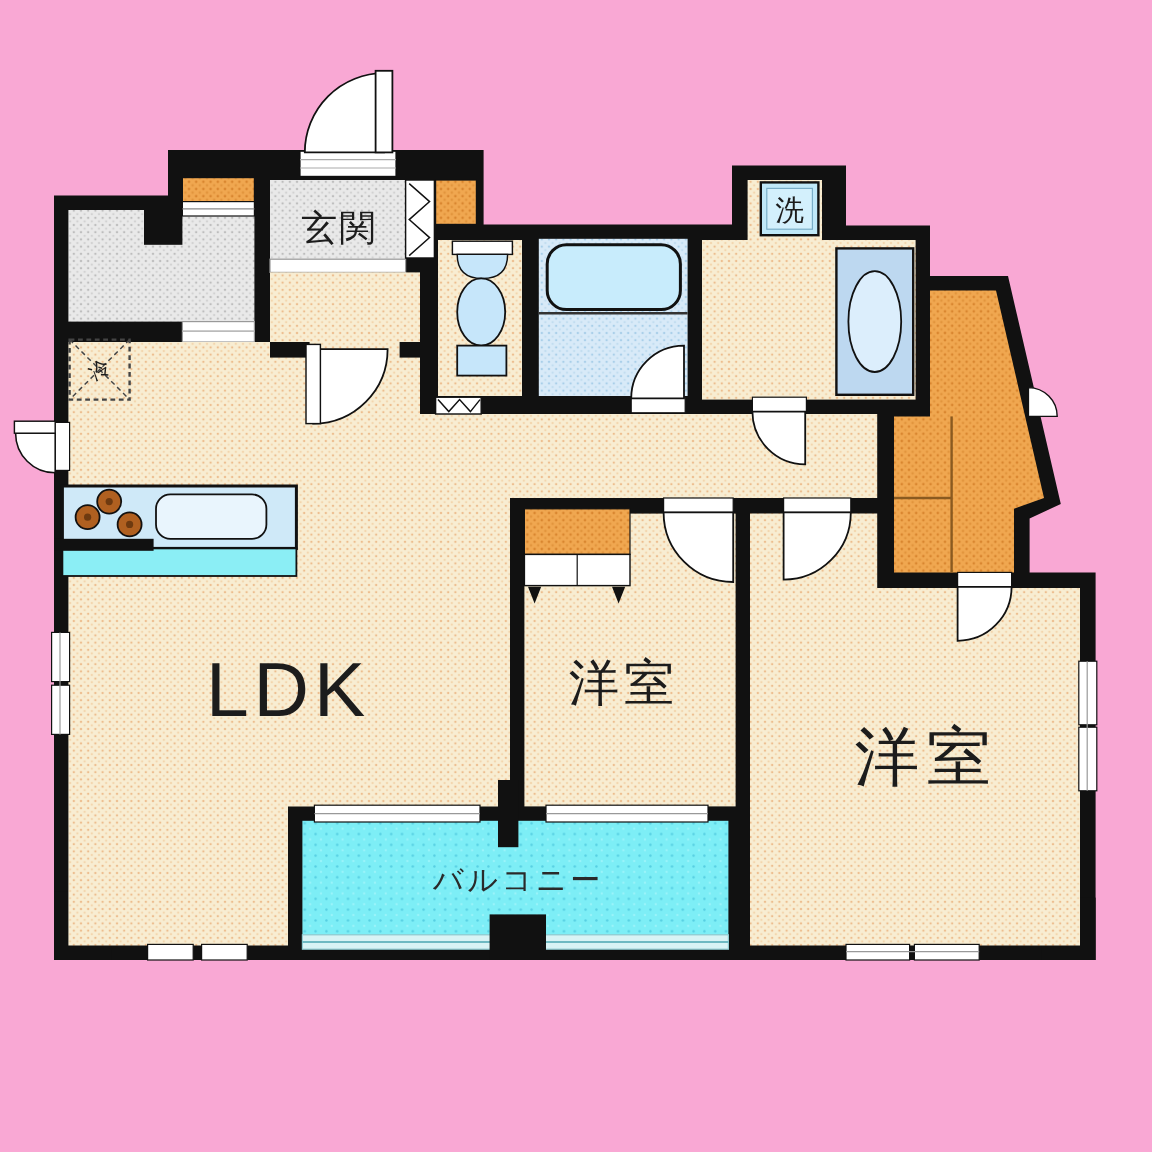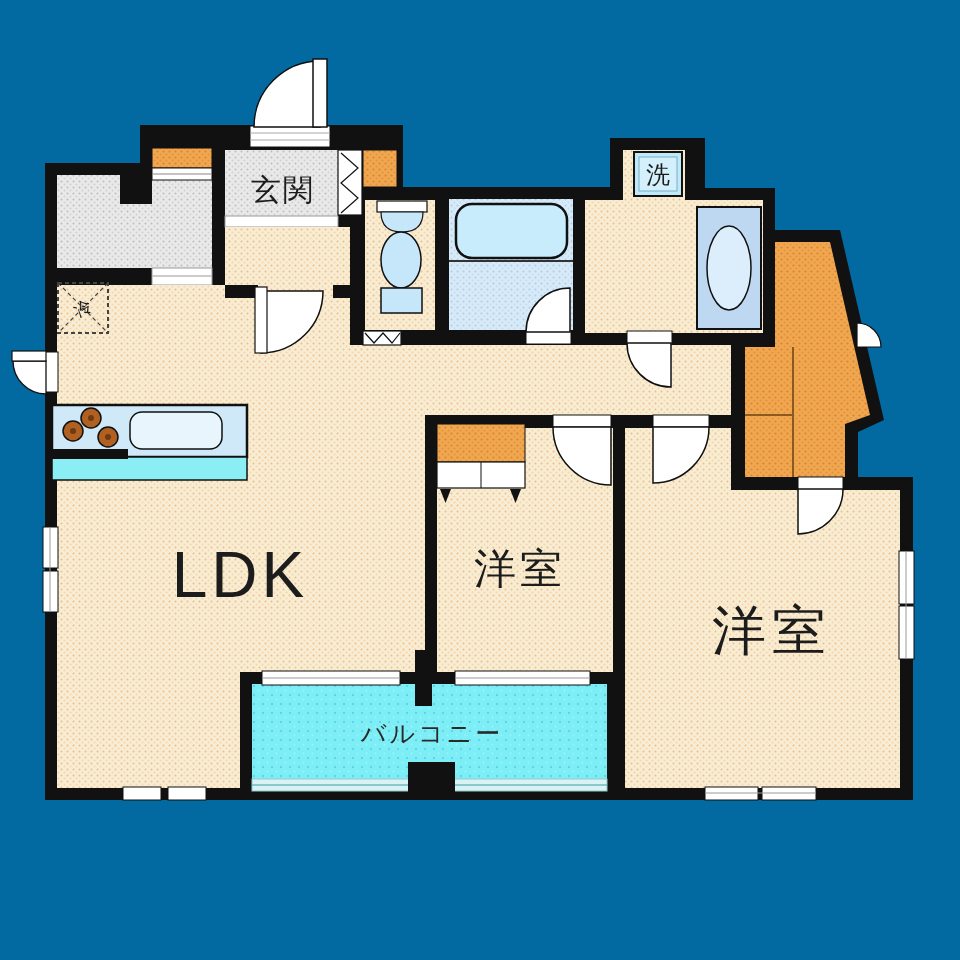--- a/index.html
+++ b/index.html
@@ -1,16 +1,16 @@
 <!DOCTYPE html>
 <html><head>
 <meta charset="utf-8">
 <style>
   html,body{margin:0;padding:0;background:#ffffff;}
-  .stage{width:960px;height:960px;position:relative;background:#0369a1;}
+  .stage{width:960px;height:960px;position:relative;background:#f9a8d4;}
   svg{display:block;}
   text{font-family:"Liberation Sans","DejaVu Sans",sans-serif;fill:#1c1c1c;}
   .lbl-big{font-size:64px;letter-spacing:4px;}
   .lbl-room-l{font-size:54px;letter-spacing:6px;}
   .lbl-room-m{font-size:42px;letter-spacing:4px;}
   .lbl-entry{font-size:30px;letter-spacing:2px;}
   .lbl-balc{font-size:25px;letter-spacing:3px;fill:#2a2a2a;}
   .lbl-washer{font-size:24px;}
   .lbl-fridge{font-size:17px;}
 </style>

